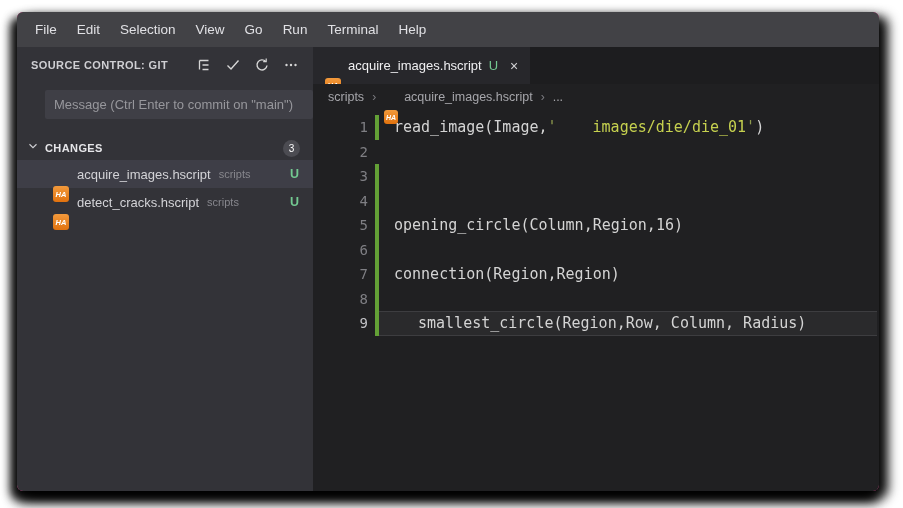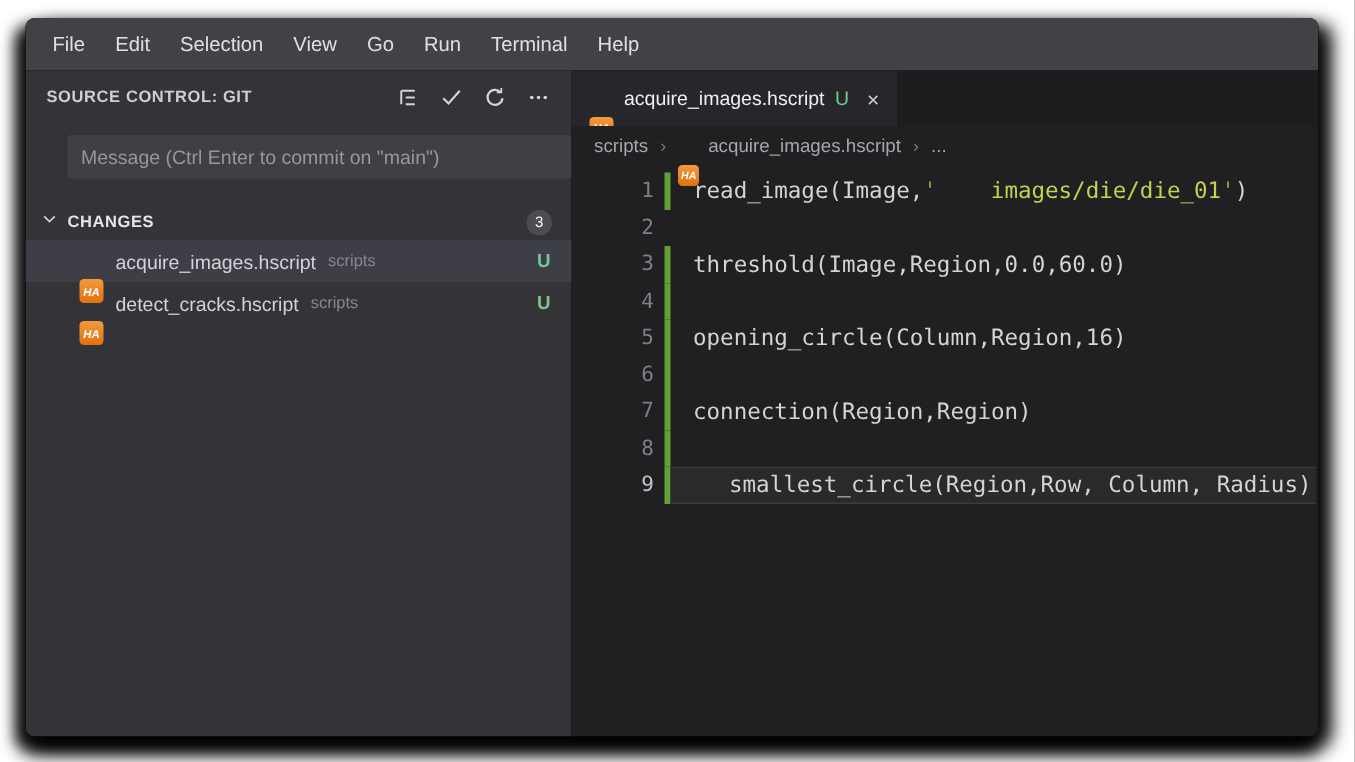--- a/index.html
+++ b/index.html
@@ -1,32 +1,32 @@
 <!DOCTYPE html>
 <html><head>
 <meta charset="utf-8">
 <style>
   * { margin:0; padding:0; box-sizing:border-box; }
   html,body { width:903px; height:508px; background:#ffffff; overflow:hidden;
               font-family:"Liberation Sans", sans-serif; }
 
   .window {
     position:absolute; left:17px; top:12px; width:862px; height:479px;
-    border-radius:6px; overflow:hidden; background:#000000;
+    border-radius:6px; overflow:hidden; background:#ec4899;
     box-shadow: 0 9px 12px 3px rgba(0,0,0,0.9), -6px 7px 10px rgba(0,0,0,0.85), 9px 5px 12px rgba(0,0,0,0.85);
   }
 
   
   .menubar { height:35px; background:#424246; display:flex; align-items:center; padding:0 8px; }
   .menu-item { padding:0 10px; font-size:13.5px; color:#e0e0e4; cursor:default; }
 
   .main { display:flex; height:444px; }
 
   
-  .sidebar { width:364px; background:#333338; display:flex; flex-direction:column; flex:none; }
+  .sidebar { width:296px; background:#333338; display:flex; flex-direction:column; flex:none; }
   .sc-header { height:36px; display:flex; align-items:center; padding:0 14px; }
   .sc-title { flex:1; font-size:11px; font-weight:bold; letter-spacing:.4px; color:#cfcfd3; }
   .sc-actions { display:flex; align-items:center; gap:13px; }
   .sc-actions svg { display:block; }
 
   .commit-input {
     margin:7px 28px 0; height:29px; width:calc(100% - 28px);
     background:#3f3f46; border:none; outline:none; border-radius:2px;
     color:#97979c; font-size:13px; padding:0 9px; font-family:"Liberation Sans",sans-serif;
   }
@@ -201,21 +201,20 @@
             <span class="line-text"><span class="tok-d">read_image(Image,</span><span class="tok-q">'</span><span class="tok-s">images/die/die_01</span><span class="tok-q">'</span><span class="tok-d">)</span></span>
           </div>
           <div class="code-line">
             <span class="ln">2</span>
             <span class="gitbar"></span>
             <span class="line-text"></span>
           </div>
           <div class="code-line">
             <span class="ln">3</span>
             <span class="gitbar on"></span>
-            <span class="line-text"><span class="tok-d">threshold(Image,Region,0.0,60.0)</span></span>
           </div>
           <div class="code-line">
             <span class="ln">4</span>
             <span class="gitbar on"></span>
             <span class="line-text"></span>
           </div>
           <div class="code-line">
             <span class="ln">5</span>
             <span class="gitbar on"></span>
             <span class="line-text"><span class="tok-d">opening_circle(Column,Region,16)</span></span>

